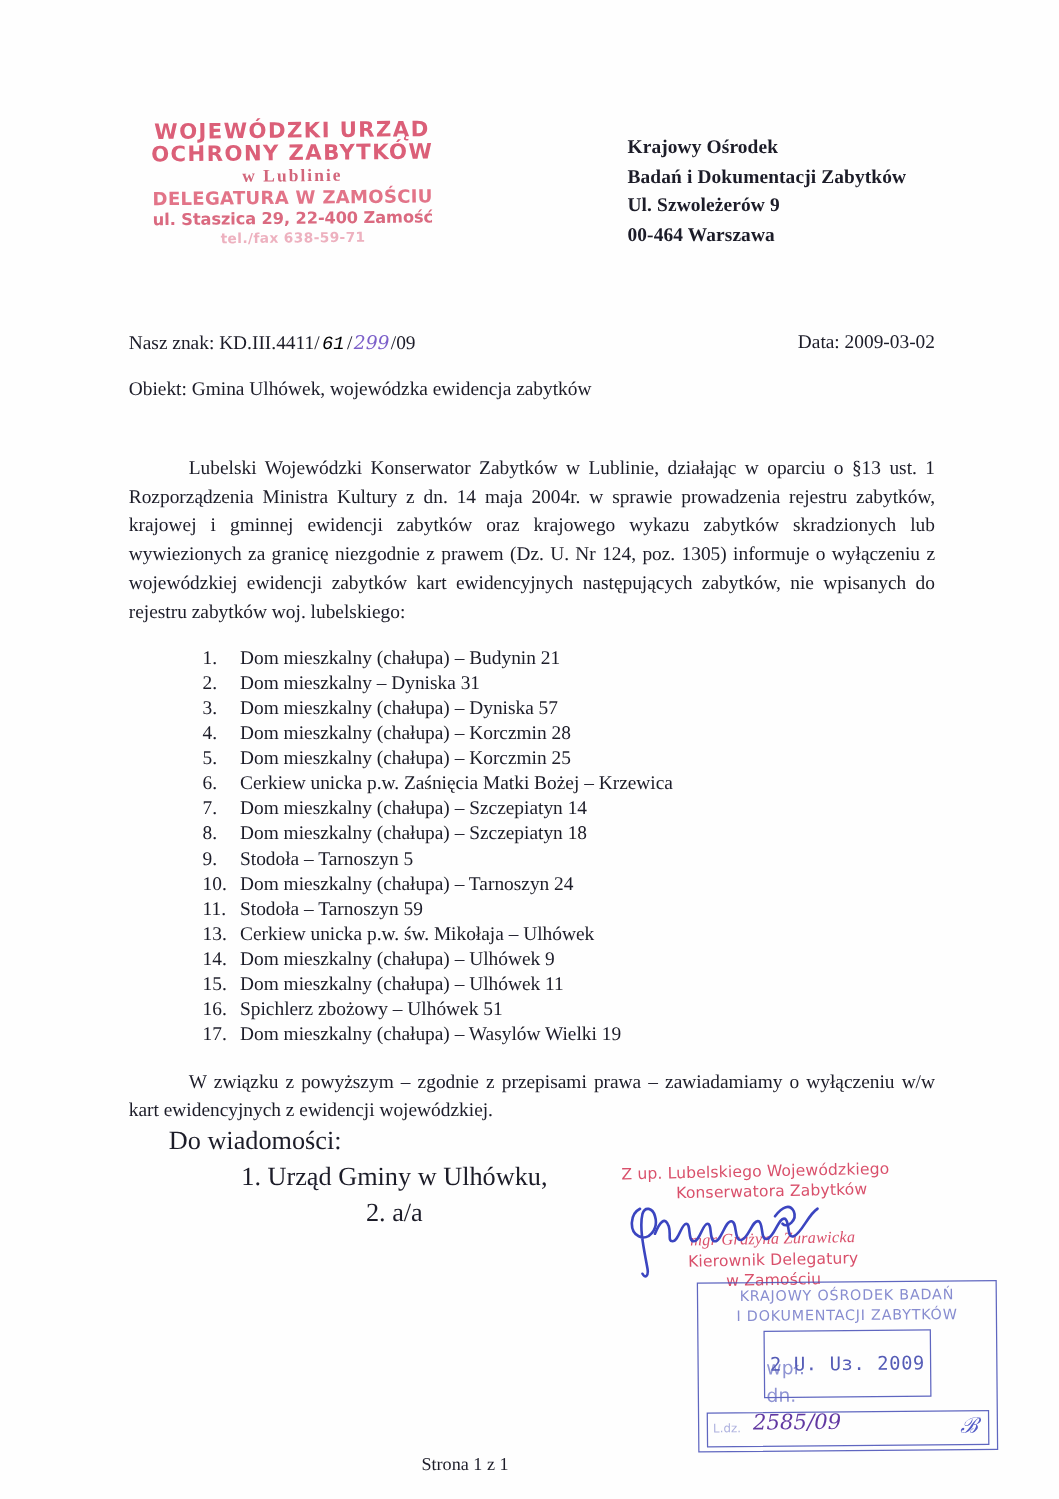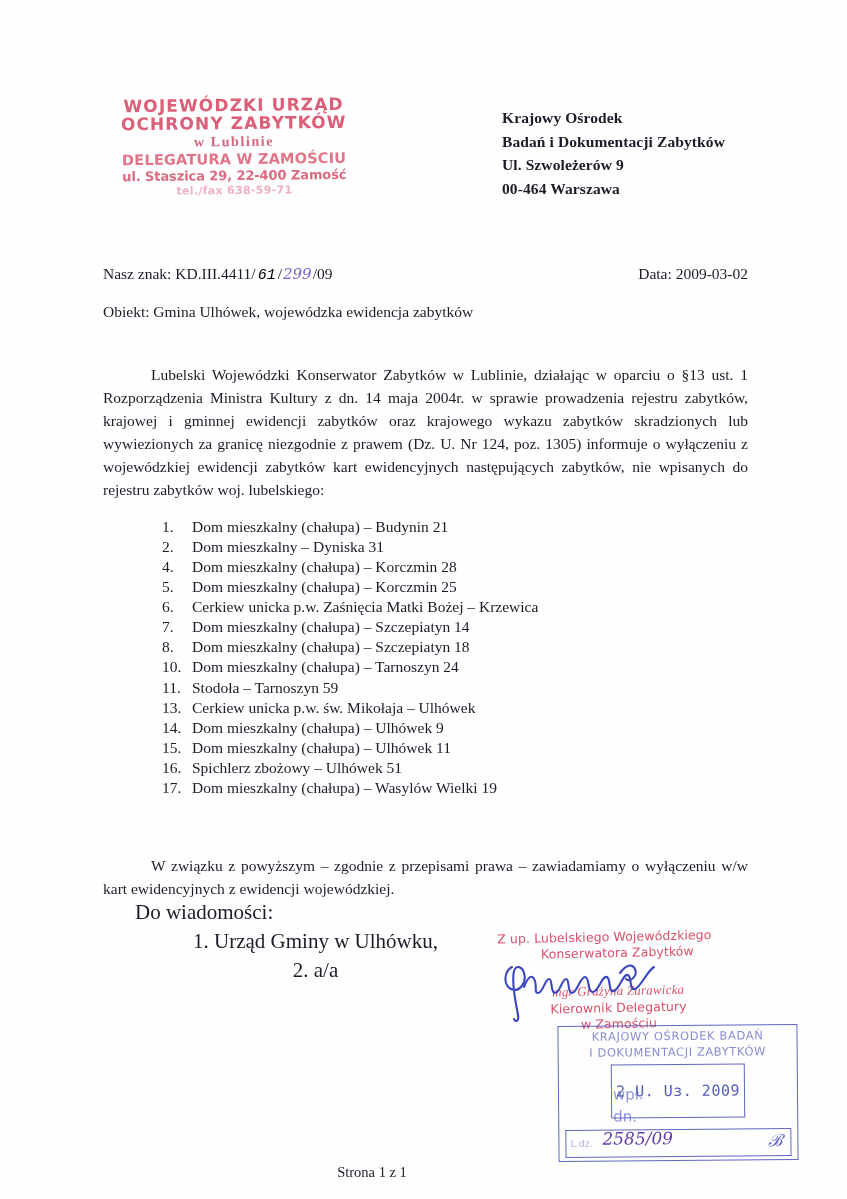--- a/index.html
+++ b/index.html
@@ -319,25 +319,27 @@
     <span class="right">Data: 2009-03-02</span>
   </div>
 
   <div class="subject">Obiekt: Gmina Ulhówek, wojewódzka ewidencja zabytków</div>
 
   <div class="body-para" id="para-main">Lubelski Wojewódzki Konserwator Zabytków w Lublinie, działając w oparciu o §13 ust. 1 Rozporządzenia Ministra Kultury z dn. 14 maja 2004r. w sprawie prowadzenia rejestru zabytków, krajowej i gminnej ewidencji zabytków oraz krajowego wykazu zabytków skradzionych lub wywiezionych za granicę niezgodnie z prawem (Dz. U. Nr 124, poz. 1305) informuje o wyłączeniu z wojewódzkiej ewidencji zabytków kart ewidencyjnych następujących zabytków,  nie wpisanych do rejestru zabytków woj. lubelskiego:</div>
 
   <ol class="itemlist">
     <li><span class="num">1.</span><span>Dom mieszkalny (chałupa) – Budynin 21</span></li>
     <li><span class="num">2.</span><span>Dom mieszkalny – Dyniska 31</span></li>
+    <li><span class="num">3.</span><span>Dom mieszkalny (chałupa) – Dyniska 57</span></li>
     <li><span class="num">4.</span><span>Dom mieszkalny (chałupa) – Korczmin 28</span></li>
     <li><span class="num">5.</span><span>Dom mieszkalny (chałupa) – Korczmin 25</span></li>
     <li><span class="num">6.</span><span>Cerkiew unicka p.w. Zaśnięcia Matki Bożej – Krzewica</span></li>
     <li><span class="num">7.</span><span>Dom mieszkalny (chałupa) – Szczepiatyn 14</span></li>
     <li><span class="num">8.</span><span>Dom mieszkalny (chałupa) – Szczepiatyn 18</span></li>
+    <li><span class="num">9.</span><span>Stodoła – Tarnoszyn 5</span></li>
     <li class="wide"><span class="num">10.</span><span>Dom mieszkalny (chałupa) – Tarnoszyn 24</span></li>
     <li class="wide"><span class="num">11.</span><span>Stodoła – Tarnoszyn 59</span></li>
     <li class="wide"><span class="num">13.</span><span>Cerkiew unicka p.w. św. Mikołaja – Ulhówek</span></li>
     <li class="wide"><span class="num">14.</span><span>Dom mieszkalny (chałupa) – Ulhówek 9</span></li>
     <li class="wide"><span class="num">15.</span><span>Dom mieszkalny (chałupa) – Ulhówek 11</span></li>
     <li class="wide"><span class="num">16.</span><span>Spichlerz zbożowy – Ulhówek 51</span></li>
     <li class="wide"><span class="num">17.</span><span>Dom mieszkalny (chałupa) – Wasylów Wielki 19</span></li>
   </ol>
 
   <div class="body-para" id="para-closing">W związku z powyższym – zgodnie z przepisami prawa – zawiadamiamy o wyłączeniu w/w kart ewidencyjnych z ewidencji wojewódzkiej.</div>

